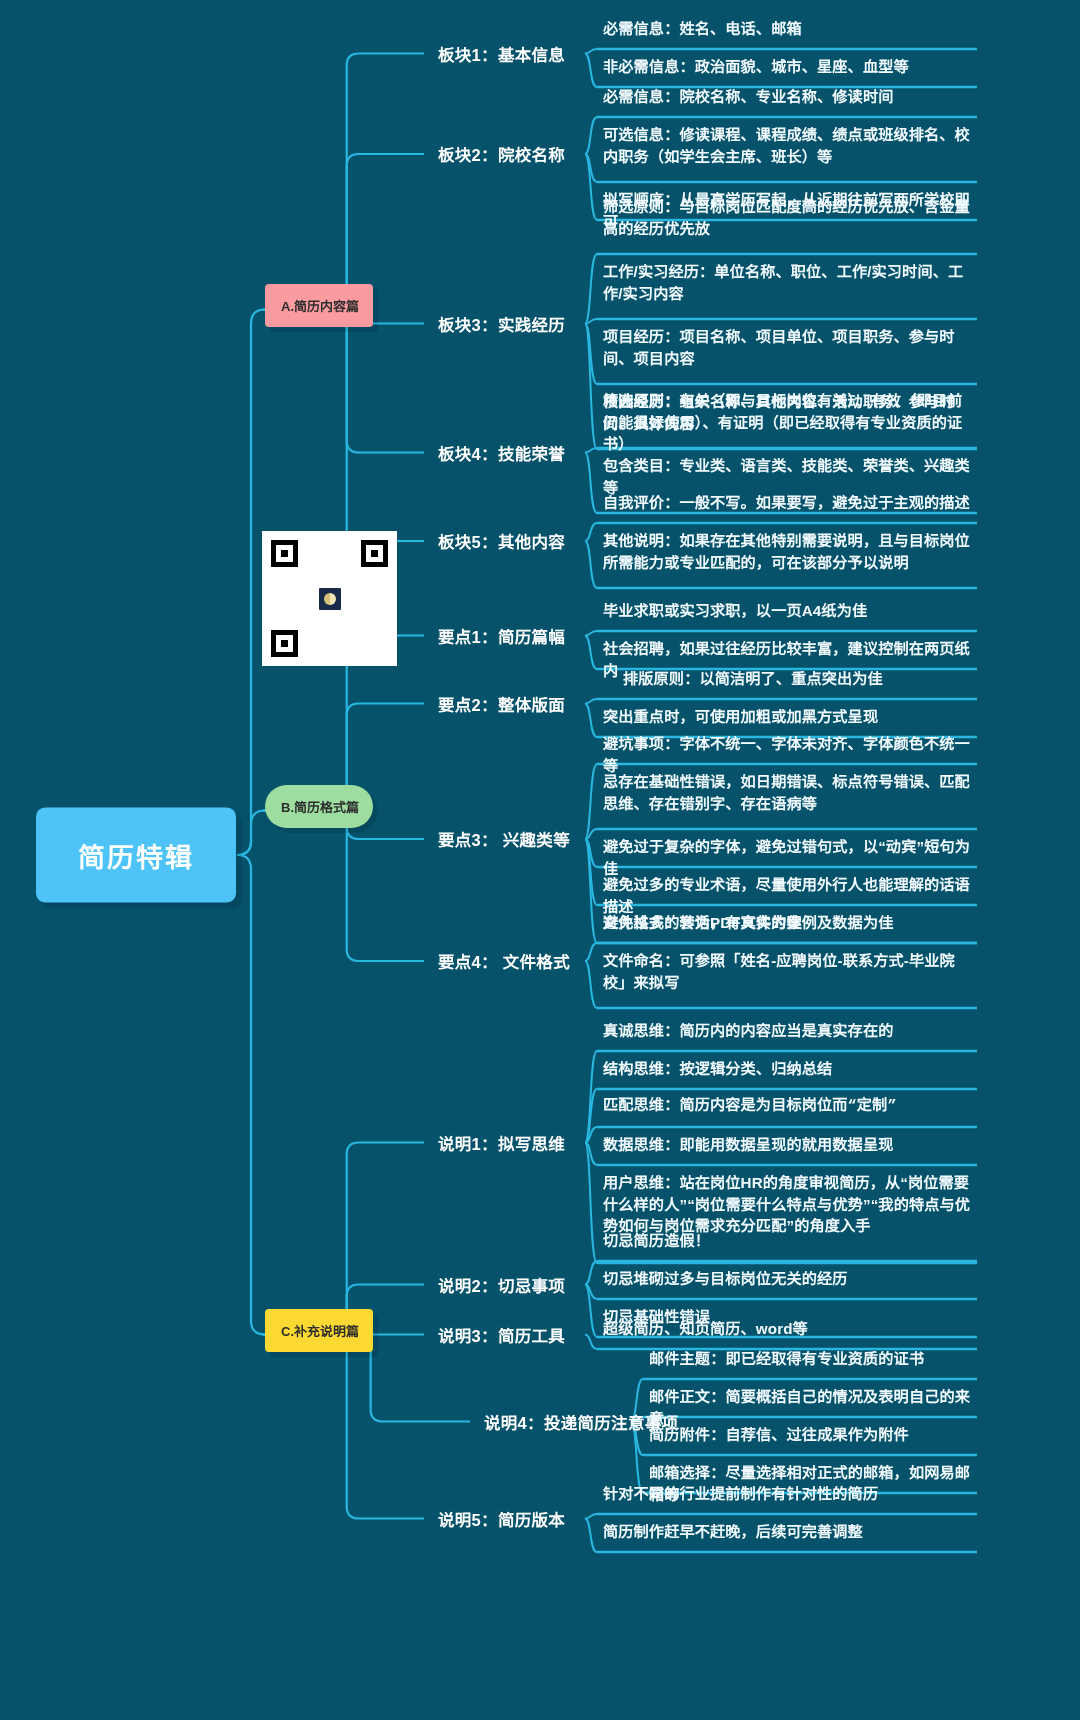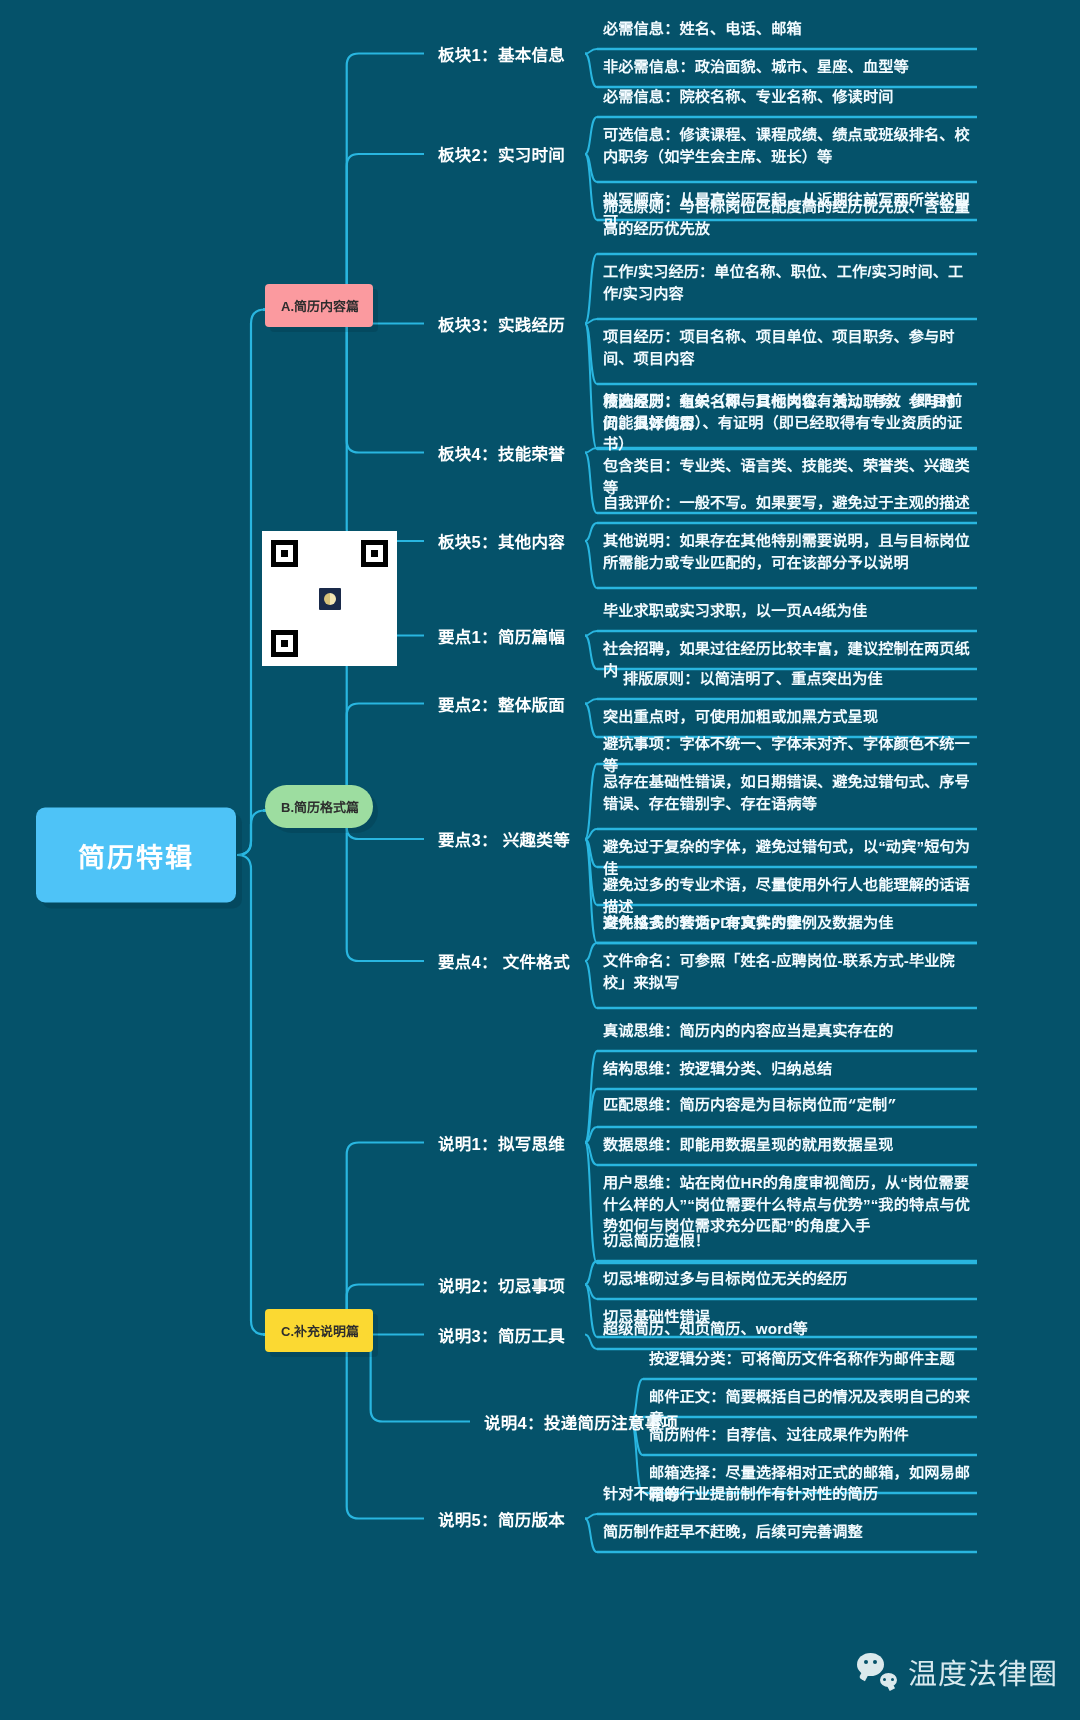--- a/index.html
+++ b/index.html
@@ -320,21 +320,21 @@
   </div>
 
   <div id="nodes">
       <div class="l2" style="left: 438px; top: 53.5px;">板块1：基本信息</div>
       <div class="leaf" style="left: 603px; top: 18px; width: 374px;">
         <span class="txt">必需信息：姓名、电话、邮箱</span>
       </div>
       <div class="leaf" style="left: 603px; top: 56px; width: 374px;">
         <span class="txt">非必需信息：政治面貌、城市、星座、血型等</span>
       </div>
-      <div class="l2" style="left: 438px; top: 154px;">板块2：实习时间</div>
+      <div class="l2" style="left: 438px; top: 154px;">板块2：院校名称</div>
       <div class="leaf" style="left: 603px; top: 86px; width: 374px;">
         <span class="txt">必需信息：院校名称、专业名称、修读时间</span>
       </div>
       <div class="leaf" style="left: 603px; top: 124px; width: 374px;">
         <span class="txt">可选信息：修读课程、课程成绩、绩点或班级排名、校内职务（如学生会主席、班长）等</span>
       </div>
       <div class="leaf" style="left: 603px; top: 189px; width: 374px;">
         <span class="txt">拟写顺序：从最高学历写起，从近期往前写两所学校即可</span>
       </div>
       <div class="l2" style="left: 438px; top: 323.5px;">板块3：实践经历</div>
@@ -376,21 +376,21 @@
         <span class="txt">排版原则：以简洁明了、重点突出为佳</span>
       </div>
       <div class="leaf" style="left: 603px; top: 706px; width: 374px;">
         <span class="txt">突出重点时，可使用加粗或加黑方式呈现</span>
       </div>
       <div class="l2" style="left: 438px; top: 839px;">要点3： 兴趣类等</div>
       <div class="leaf" style="left: 603px; top: 733px; width: 374px;">
         <span class="txt">避坑事项：字体不统一、字体未对齐、字体颜色不统一等</span>
       </div>
       <div class="leaf" style="left: 603px; top: 771px; width: 374px;">
-        <span class="txt">忌存在基础性错误，如日期错误、避免过错句式、序号错误、存在错别字、存在语病等</span>
+        <span class="txt">忌存在基础性错误，如日期错误、标点符号错误、匹配思维、存在错别字、存在语病等</span>
       </div>
       <div class="leaf" style="left: 603px; top: 836px; width: 374px;">
         <span class="txt">避免过于复杂的字体，避免过错句式，以“动宾”短句为佳</span>
       </div>
       <div class="leaf" style="left: 603px; top: 874px; width: 374px;">
         <span class="txt">避免过多的专业术语，尽量使用外行人也能理解的话语描述</span>
       </div>
       <div class="leaf" style="left: 603px; top: 912px; width: 374px;">
         <span class="txt">避免过多的套话，有真实的案例及数据为佳</span>
       </div>
@@ -426,44 +426,33 @@
       </div>
       <div class="leaf" style="left: 603px; top: 1306px; width: 374px;">
         <span class="txt">切忌基础性错误</span>
       </div>
       <div class="l2" style="left: 438px; top: 1334.5px;">说明3：简历工具</div>
       <div class="leaf" style="left: 603px; top: 1318px; width: 374px;">
         <span class="txt">超级简历、知页简历、word等</span>
       </div>
       <div class="l2" style="left: 484px; top: 1421.5px;">说明4：投递简历注意事项</div>
       <div class="leaf" style="left: 649px; top: 1348px; width: 328px;">
-        <span class="txt">按逻辑分类：可将简历文件名称作为邮件主题</span>
+        <span class="txt">邮件主题：即已经取得有专业资质的证书</span>
       </div>
       <div class="leaf" style="left: 649px; top: 1386px; width: 328px;">
         <span class="txt">邮件正文：简要概括自己的情况及表明自己的来意</span>
       </div>
       <div class="leaf" style="left: 649px; top: 1424px; width: 328px;">
         <span class="txt">简历附件：自荐信、过往成果作为附件</span>
       </div>
       <div class="leaf" style="left: 649px; top: 1462px; width: 328px;">
         <span class="txt">邮箱选择：尽量选择相对正式的邮箱，如网易邮箱等</span>
       </div>
       <div class="l2" style="left: 438px; top: 1518.5px;">说明5：简历版本</div>
       <div class="leaf" style="left: 603px; top: 1483px; width: 374px;">
         <span class="txt">针对不同的行业提前制作有针对性的简历</span>
       </div>
       <div class="leaf" style="left: 603px; top: 1521px; width: 374px;">
         <span class="txt">简历制作赶早不赶晚，后续可完善调整</span>
       </div>
     </div>
 
-  <div class="watermark">
-    <span class="wechat-badge">
-      <span class="bubble-big"></span>
-      <span class="eye e1"></span>
-        <span class="eye e2"></span>
-      <span class="bubble-sm"></span>
-      <span class="eye e3"></span>
-        <span class="eye e4"></span>
-    </span>
-    <span class="wm-text">温度法律圈</span>
-  </div>
 </div>
 
 </body></html>

